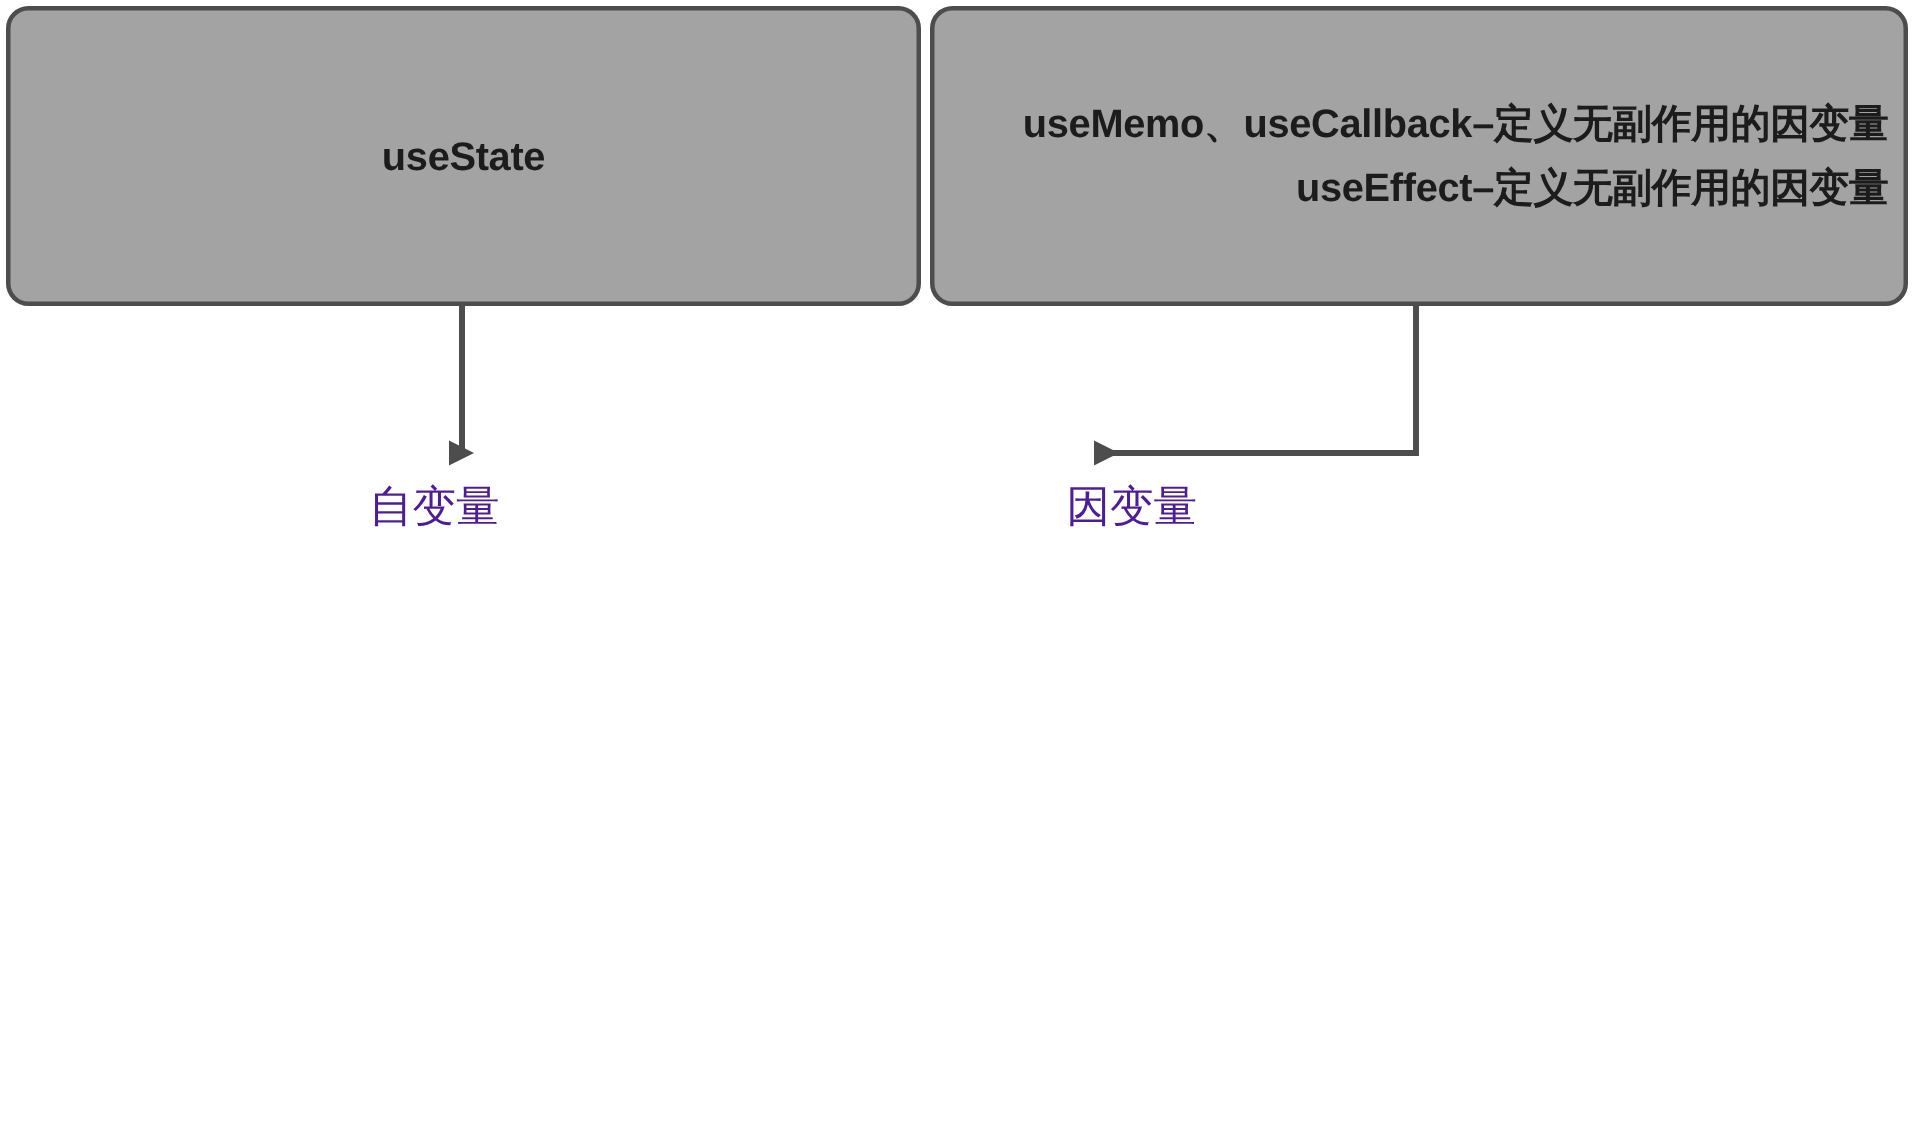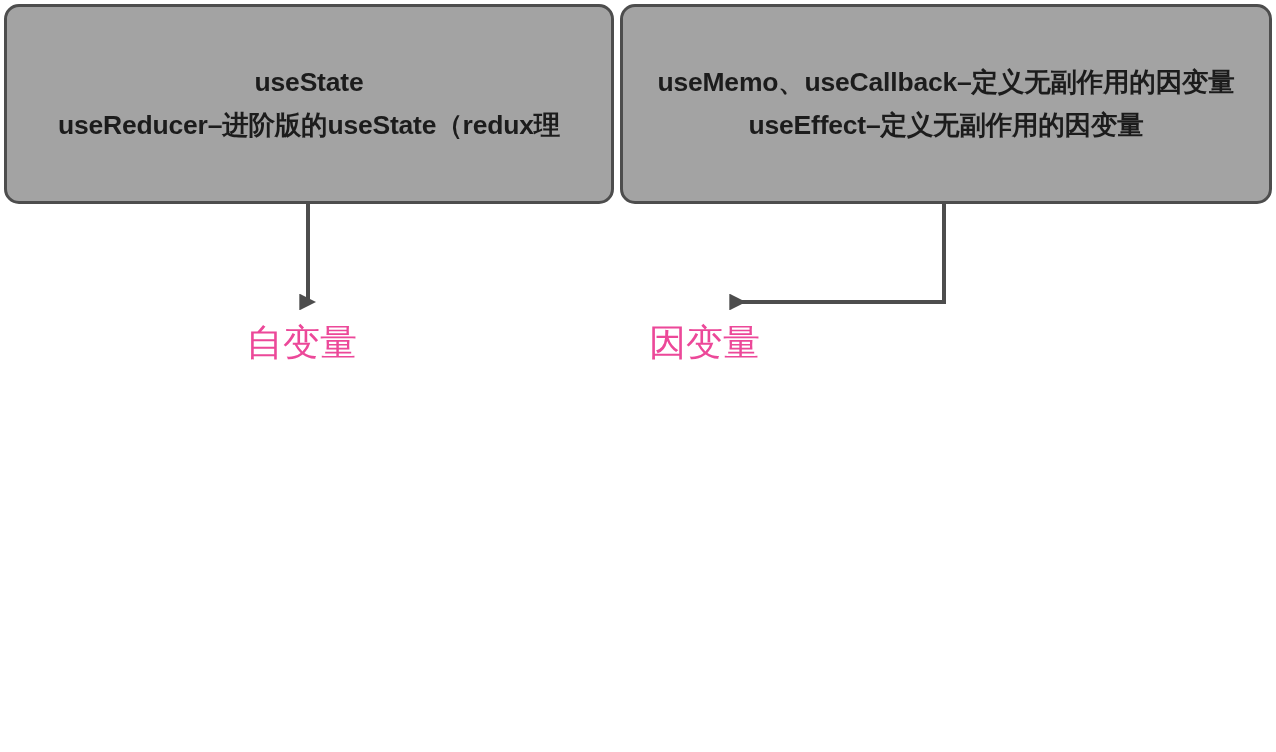--- a/index.html
+++ b/index.html
@@ -47,58 +47,58 @@
     width: 610px;
     height: 200px;
     padding: 0 12px;
   }
   #node-right {
     left: 620px;
     top: 4px;
     width: 652px;
     height: 200px;
     padding: 0 10px;
+    align-items: flex-end;
   }
 
   
   #connectors {
     position: absolute;
     left: 0;
     top: 0;
     width: 1276px;
     height: 752px;
     pointer-events: none;
   }
 
   
   .edge-label {
     position: absolute;
-    font-size: 37px;
+    font-size: 29px;
     line-height: 1;
-    color: #ec4899;
+    color: #4c1d95;
     white-space: nowrap;
     font-weight: normal;
   }
   #label-left {
     left: 246px;
     top: 324px;
   }
   #label-right {
-    left: 649px;
+    left: 711px;
     top: 324px;
   }
 </style>
 </head>
 <body>
 
 <div id="canvas">
 
   <div class="node" id="node-left">
     <div class="node-line">useState</div>
-    <div class="node-line">useReducer–进阶版的useState（redux理</div>
   </div>
 
   <div class="node" id="node-right">
     <div class="node-line">useMemo、useCallback–定义无副作用的因变量</div>
     <div class="node-line">useEffect–定义无副作用的因变量</div>
   </div>
 
   <svg id="connectors" viewBox="0 0 1276 752">
     <defs>
       <marker id="arrow-left" viewBox="0 0 12 12" refX="11.5" refY="6" markerWidth="4.2" markerHeight="4.2" orient="auto-start-reverse">

